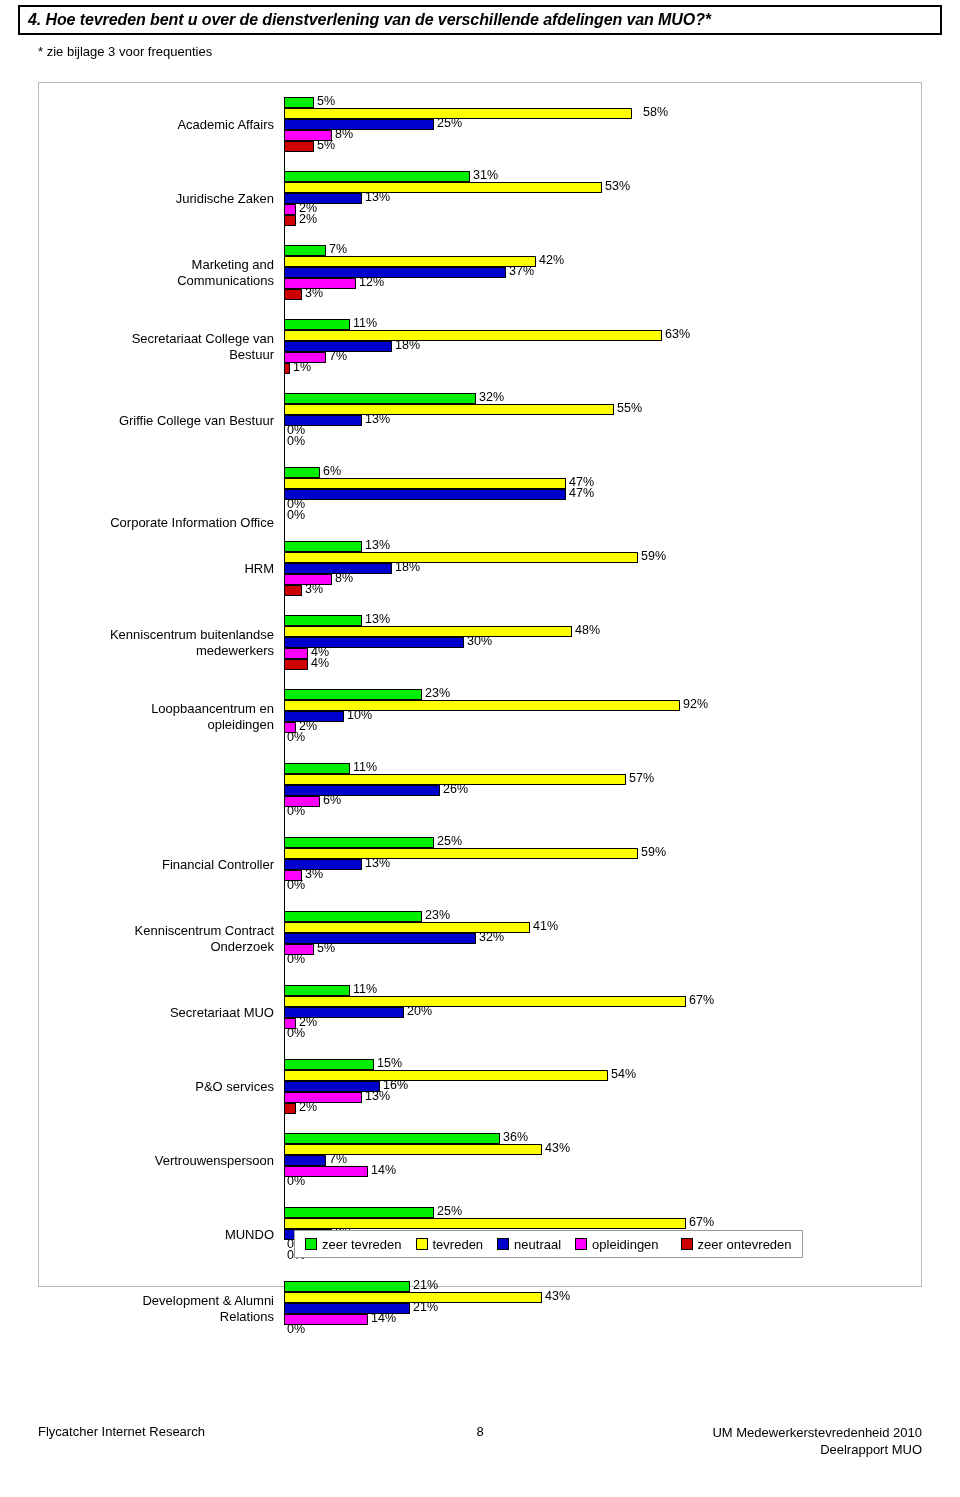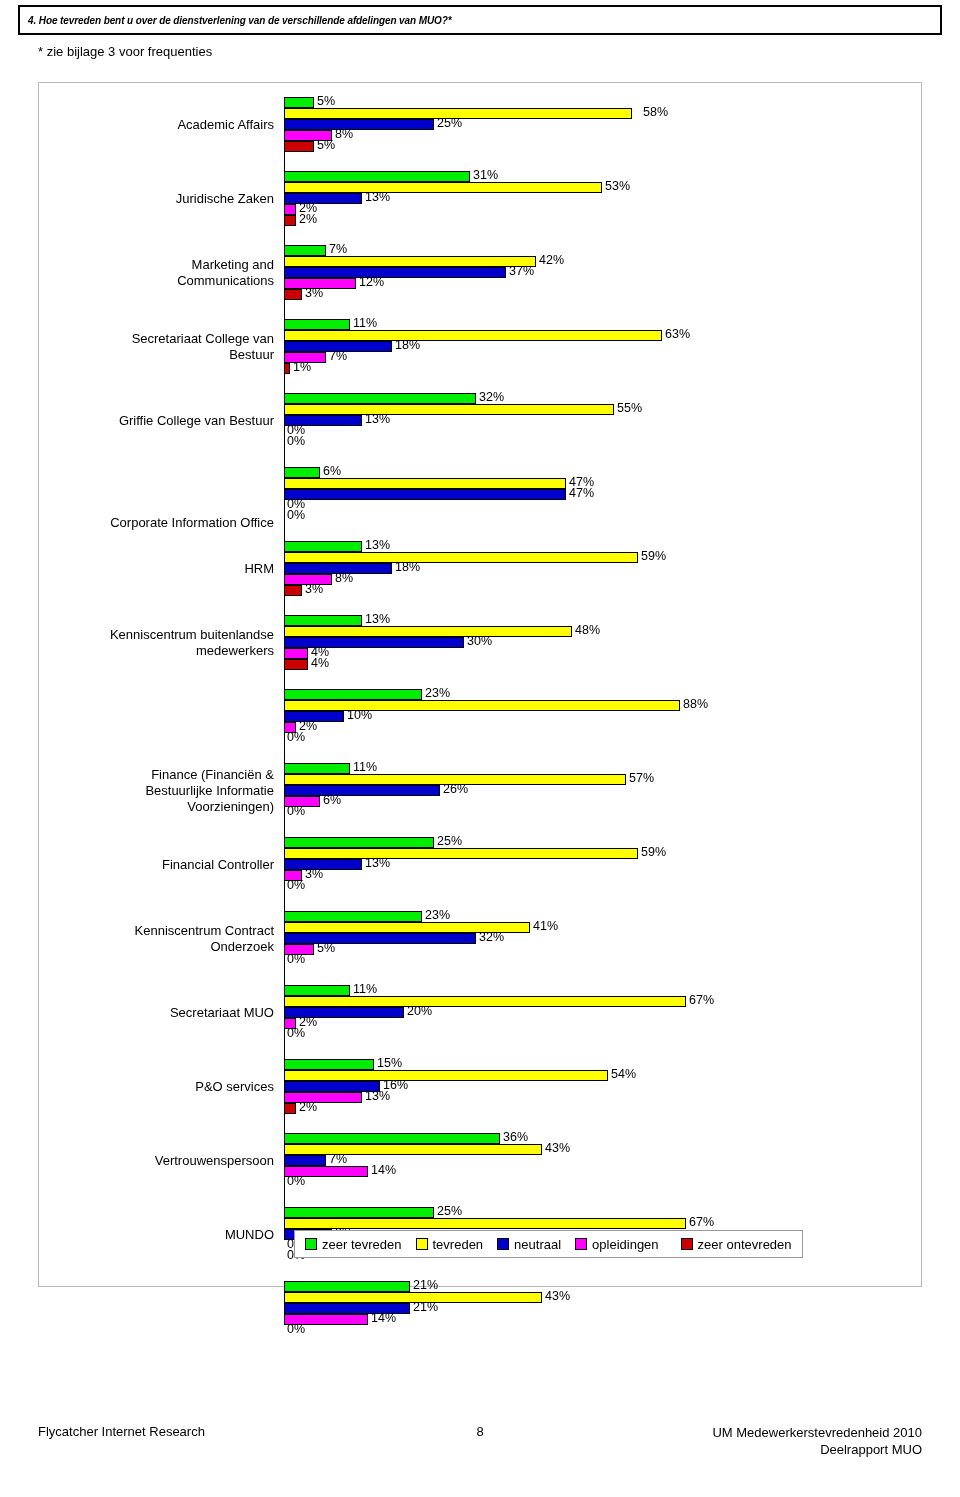--- a/index.html
+++ b/index.html
@@ -23,21 +23,21 @@
     top: 5px;
     width: 924px;
     height: 30px;
     border: 2px solid #000000;
     box-sizing: border-box;
     display: flex;
     align-items: center;
     padding-left: 8px;
   }
   #header-title-text {
-    font-size: 10px;
+    font-size: 16px;
     font-weight: bold;
     font-style: italic;
     letter-spacing: -0.1px;
     white-space: nowrap;
   }
   #header-note {
     position: absolute;
     left: 38px;
     top: 44px;
     font-size: 13px;
@@ -357,21 +357,21 @@
           <span class="bar-label" style="left: 27px;">4%</span>
         </div>
       </div>
       <div class="group" style="top: 592px; height: 55px;">
         <div class="bar-row" style="top: 0px;">
           <div class="bar" style="width: 138px; background: rgb(0, 238, 0);"></div>
           <span class="bar-label" style="left: 141px;">23%</span>
         </div>
         <div class="bar-row" style="top: 11px;">
           <div class="bar" style="width: 396px; background: rgb(255, 255, 0);"></div>
-          <span class="bar-label" style="left: 399px;">88%</span>
+          <span class="bar-label" style="left: 399px;">92%</span>
         </div>
         <div class="bar-row" style="top: 22px;">
           <div class="bar" style="width: 60px; background: rgb(0, 0, 204);"></div>
           <span class="bar-label" style="left: 63px;">10%</span>
         </div>
         <div class="bar-row" style="top: 33px;">
           <div class="bar" style="width: 12px; background: rgb(255, 0, 255);"></div>
           <span class="bar-label" style="left: 15px;">2%</span>
         </div>
         <div class="bar-row" style="top: 44px;">
@@ -571,27 +571,28 @@
       </span>
     </div>
 <div class="cat-label" style="top: 33.5px; left: 15px;"><span>Academic Affairs</span></div>
     <div class="cat-label" style="top: 107.5px; left: 15px;"><span>Juridische Zaken</span></div>
     <div class="cat-label" style="top: 173.5px; left: 15px;"><span>Marketing and</span><br><span>Communications</span></div>
     <div class="cat-label" style="top: 247.5px; left: 15px;"><span>Secretariaat College van</span><br><span>Bestuur</span></div>
     <div class="cat-label" style="top: 329.5px; left: 15px;"><span>Griffie College van Bestuur</span></div>
     <div class="cat-label" style="top: 403.5px; left: 15px; margin-top: 28px;"><span>Corporate Information Office</span></div>
     <div class="cat-label" style="top: 477.5px; left: 15px;"><span>HRM</span></div>
     <div class="cat-label" style="top: 543.5px; left: 15px;"><span>Kenniscentrum buitenlandse</span><br><span>medewerkers</span></div>
-    <div class="cat-label" style="top: 683.5px; left: 15px;"><span>Finance (Financiën &amp;</span><br><span>Bestuurlijke Informatie</span><br><span>Voorzieningen)</span></div>
+    <div class="cat-label" style="top: 617.5px; left: 15px;"><span>Loopbaancentrum en</span><br><span>opleidingen</span></div>
     <div class="cat-label" style="top: 773.5px; left: 15px;"><span>Financial Controller</span></div>
     <div class="cat-label" style="top: 839.5px; left: 15px;"><span>Kenniscentrum Contract</span><br><span>Onderzoek</span></div>
     <div class="cat-label" style="top: 921.5px; left: 15px;"><span>Secretariaat MUO</span></div>
     <div class="cat-label" style="top: 995.5px; left: 15px;"><span>P&amp;O services</span></div>
     <div class="cat-label" style="top: 1069.5px; left: 15px;"><span>Vertrouwenspersoon</span></div>
     <div class="cat-label" style="top: 1143.5px; left: 15px;"><span>MUNDO</span></div>
+    <div class="cat-label" style="top: 1209.5px; left: 15px;"><span>Development &amp; Alumni</span><br><span>Relations</span></div>
   </div>
 
 <div id="footer-rule"></div>
 <div id="footer">
   <span id="footer-left">Flycatcher Internet Research</span>
   <span id="footer-center">8</span>
   <span id="footer-right">
     <span>UM Medewerkerstevredenheid 2010</span><br>
     <span>Deelrapport MUO</span>
   </span>

